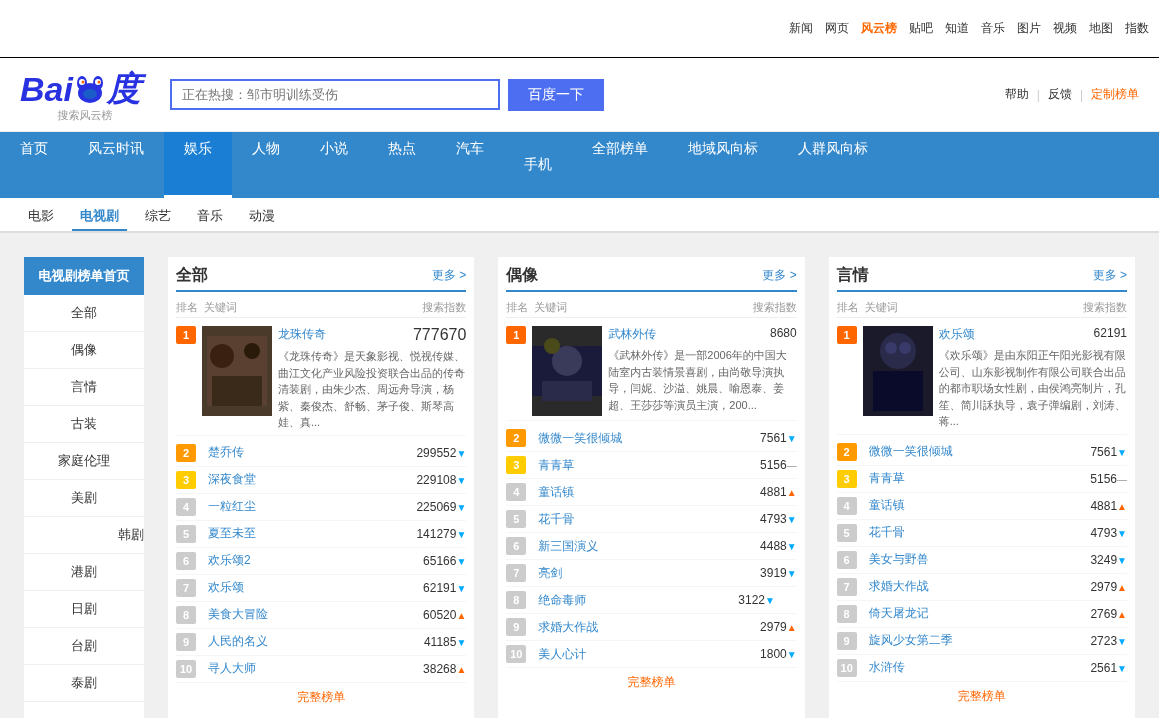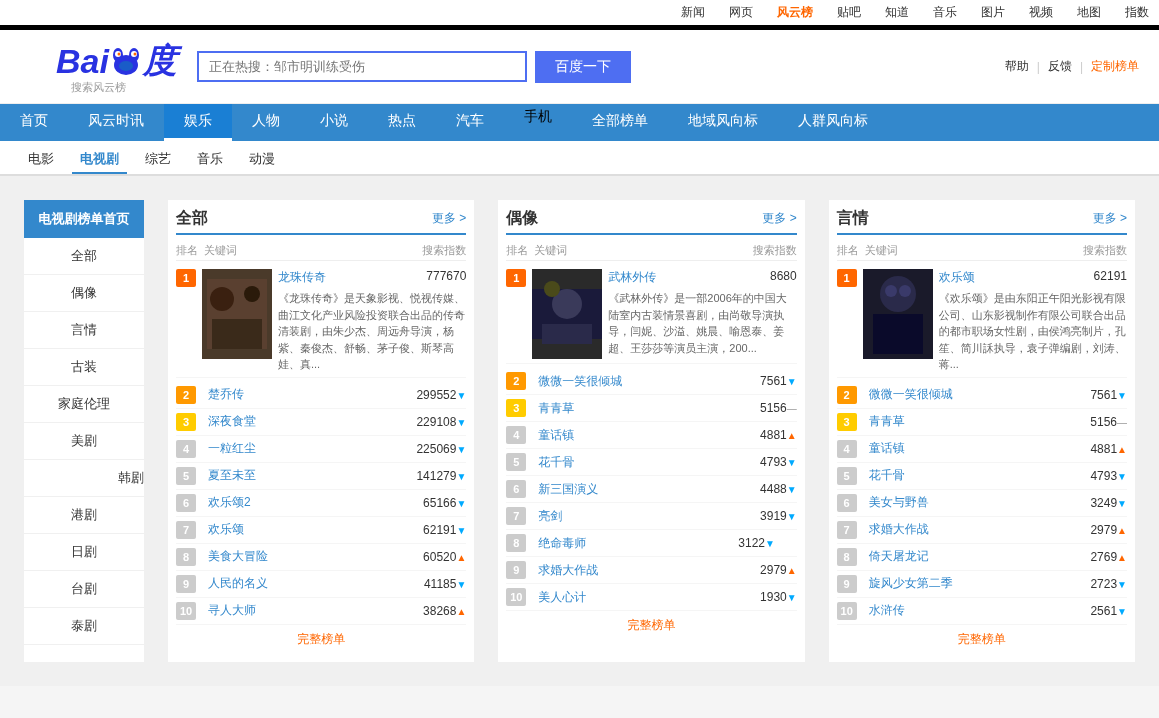--- a/index.html
+++ b/index.html
@@ -1,37 +1,37 @@
 <!DOCTYPE html>
 <html><head>
   <meta charset="utf-8">
   <style>
     * { margin: 0; padding: 0; box-sizing: border-box; }
     body { font-family: Arial, 'Microsoft YaHei', sans-serif; font-size: 12px; background: #f5f5f5; color: #333; width: 1159px; }
   </style>
 </head>
 <body>
 
-<div style="background:#fff; padding:4px 10px; border-bottom:5px solid #000000; display:flex; justify-content:flex-end; gap:24px; font-size:12px;">
+<div style="background:#fff; padding:20px 10px; border-bottom:1px solid #000000; display:flex; justify-content:flex-end; gap:12px; font-size:12px;">
   <a href="#" style="color:#333;text-decoration:none;">新闻</a>
   <a href="#" style="color:#333;text-decoration:none;">网页</a>
   <a href="#" style="color:#f60;text-decoration:none;font-weight:bold;">风云榜</a>
   <a href="#" style="color:#333;text-decoration:none;">贴吧</a>
   <a href="#" style="color:#333;text-decoration:none;">知道</a>
   <a href="#" style="color:#333;text-decoration:none;">音乐</a>
   <a href="#" style="color:#333;text-decoration:none;">图片</a>
   <a href="#" style="color:#333;text-decoration:none;">视频</a>
   <a href="#" style="color:#333;text-decoration:none;">地图</a>
   <a href="#" style="color:#333;text-decoration:none;">指数</a>
 </div>
 
 <div style="background:#fff; padding:8px 20px; display:flex; align-items:center; gap:20px; border-bottom:1px solid #eee;">
   <div style="min-width:130px;">
     <div style="display:flex; align-items:center;">
-      <span style="font-size:34px; font-weight:bold; color:#2932e1; font-style:italic;margin-left:36px;">Bai</span>
+      <span style="font-size:34px; font-weight:bold; color:#2932e1; font-style:italic;">Bai</span>
       <span style="display:inline-block; width:32px; height:32px; position:relative; margin:0 1px;">
         <svg width="32" height="32" viewBox="0 0 32 32">
           <ellipse cx="16" cy="20" rx="12" ry="10" fill="#2932e1"></ellipse>
           <ellipse cx="8" cy="10" rx="5" ry="7" fill="#2932e1"></ellipse>
           <ellipse cx="24" cy="10" rx="5" ry="7" fill="#2932e1"></ellipse>
           <circle cx="8" cy="9" r="3" fill="#fff"></circle>
           <circle cx="24" cy="9" r="3" fill="#fff"></circle>
           <circle cx="9" cy="9" r="1.5" fill="#f60"></circle>
           <circle cx="25" cy="9" r="1.5" fill="#f60"></circle>
           <ellipse cx="16" cy="21" rx="7" ry="5" fill="#1a5cc8"></ellipse>
@@ -55,21 +55,21 @@
 </div>
 
 <div style="background:#3388cc; display:flex;">
   <a href="#" style="color:#fff;text-decoration:none;padding:8px 20px;font-size:14px;">首页</a>
   <a href="#" style="color:#fff;text-decoration:none;padding:8px 20px;font-size:14px;">风云时讯</a>
   <a href="#" style="color:#fff;text-decoration:none;padding:8px 20px;font-size:14px;background:#1a7fd4;border-bottom:3px solid #fff;">娱乐</a>
   <a href="#" style="color:#fff;text-decoration:none;padding:8px 20px;font-size:14px;">人物</a>
   <a href="#" style="color:#fff;text-decoration:none;padding:8px 20px;font-size:14px;">小说</a>
   <a href="#" style="color:#fff;text-decoration:none;padding:8px 20px;font-size:14px;">热点</a>
   <a href="#" style="color:#fff;text-decoration:none;padding:8px 20px;font-size:14px;">汽车</a>
-  <a href="#" style="color:#000000;text-decoration:none;padding:4px 20px;font-size:14px;">手机</a>
+  <a href="#" style="color:#ffffff;text-decoration:none;padding:24px 20px;font-size:14px;">手机</a>
   <a href="#" style="color:#fff;text-decoration:none;padding:8px 20px;font-size:14px;">全部榜单</a>
   <a href="#" style="color:#fff;text-decoration:none;padding:8px 20px;font-size:14px;">地域风向标</a>
   <a href="#" style="color:#fff;text-decoration:none;padding:8px 20px;font-size:14px;">人群风向标</a>
 </div>
 
 <div style="background:#fff; border-bottom:2px solid #ddd; padding:5px 20px 0; display:flex; gap:10px;">
   <a href="#" style="color:#333;text-decoration:none;font-size:13px;padding:4px 8px;">电影</a>
   <a href="#" style="color:#3388cc;text-decoration:none;font-size:13px;padding:4px 8px;border-bottom:2px solid #3388cc;font-weight:bold;">电视剧</a>
   <a href="#" style="color:#333;text-decoration:none;font-size:13px;padding:4px 8px;">综艺</a>
   <a href="#" style="color:#333;text-decoration:none;font-size:13px;padding:4px 8px;">音乐</a>
@@ -114,21 +114,21 @@
             <rect width="70" height="90" fill="#4a3a2a"></rect>
             <rect x="5" y="10" width="60" height="70" fill="#5a4030"></rect>
             <circle cx="20" cy="30" r="12" fill="#3a2010"></circle>
             <circle cx="50" cy="25" r="8" fill="#2a1a0a"></circle>
             <rect x="10" y="50" width="50" height="30" fill="#3a2a1a"></rect>
           </svg>
         </div>
         <div style="flex:1;">
           <div style="display:flex; justify-content:space-between; margin-bottom:4px;">
             <a href="#" style="color:#3388cc;text-decoration:none;font-size:12px;">龙珠传奇</a>
-            <span style="font-size:12px;color:#333;margin-left:6px;">777670</span>
+            <span style="font-size:16px;color:#333;margin-left:6px;">777670</span>
           </div>
           <p style="font-size:11px;color:#666;line-height:1.5;">《龙珠传奇》是天象影视、悦视传媒、曲江文化产业风险投资联合出品的传奇清装剧，由朱少杰、周远舟导演，杨紫、秦俊杰、舒畅、茅子俊、斯琴高娃、真...</p>
         </div>
       </div>
     </div>
 
     <div style="display:grid;grid-template-columns:28px 1fr 80px;align-items:center;padding:4px 0;border-bottom:1px solid #f5f5f5;">
       <span style="width:20px;height:18px;background:#ff9900;color:#fff;display:flex;align-items:center;justify-content:center;font-size:11px;font-weight:bold;border-radius:2px;">2</span>
       <a href="#" style="color:#3388cc;text-decoration:none;font-size:12px;padding-left:4px;">楚乔传</a>
       <span style="text-align:right;font-size:12px;color:#333;"><span>299552</span><span style="color:#00aaff;font-size:10px;">▼</span></span>
@@ -247,21 +247,21 @@
       <span style="text-align:center;font-size:12px;color:#333;"><span>3122</span><span style="color:#00aaff;font-size:10px;">▼</span></span>
     </div>
     <div style="display:grid;grid-template-columns:28px 1fr 80px;align-items:center;padding:4px 0;border-bottom:1px solid #f5f5f5;">
       <span style="width:20px;height:18px;background:#ccc;color:#fff;display:flex;align-items:center;justify-content:center;font-size:11px;font-weight:bold;border-radius:2px;">9</span>
       <a href="#" style="color:#3388cc;text-decoration:none;font-size:12px;padding-left:4px;">求婚大作战</a>
       <span style="text-align:right;font-size:12px;color:#333;"><span>2979</span><span style="color:#f60;font-size:10px;">▲</span></span>
     </div>
     <div style="display:grid;grid-template-columns:28px 1fr 80px;align-items:center;padding:4px 0;border-bottom:1px solid #f5f5f5;">
       <span style="width:20px;height:18px;background:#ccc;color:#fff;display:flex;align-items:center;justify-content:center;font-size:11px;font-weight:bold;border-radius:2px;">10</span>
       <a href="#" style="color:#3388cc;text-decoration:none;font-size:12px;padding-left:4px;">美人心计</a>
-      <span style="text-align:right;font-size:12px;color:#333;"><span>1930</span><span style="color:#00aaff;font-size:10px;">▼</span></span>
+      <span style="text-align:right;font-size:12px;color:#333;"><span>1800</span><span style="color:#00aaff;font-size:10px;">▼</span></span>
     </div>
     <div style="text-align:center;padding:6px;color:#f60;font-size:12px;cursor:pointer;">完整榜单</div>
   </div>
 
   <div style="background:#fff; flex:1; padding:8px; min-width:0;">
     <div style="display:flex; justify-content:space-between; align-items:center; border-bottom:2px solid #3388cc; padding-bottom:4px; margin-bottom:6px;">
       <span style="font-size:16px; font-weight:bold; color:#333;">言情</span>
       <a href="#" style="color:#3388cc; font-size:12px; text-decoration:none;">更多 &gt;</a>
     </div>
     <div style="display:grid; grid-template-columns:28px 1fr 80px; font-size:11px; color:#999; padding:2px 0; border-bottom:1px solid #eee; margin-bottom:4px;">

